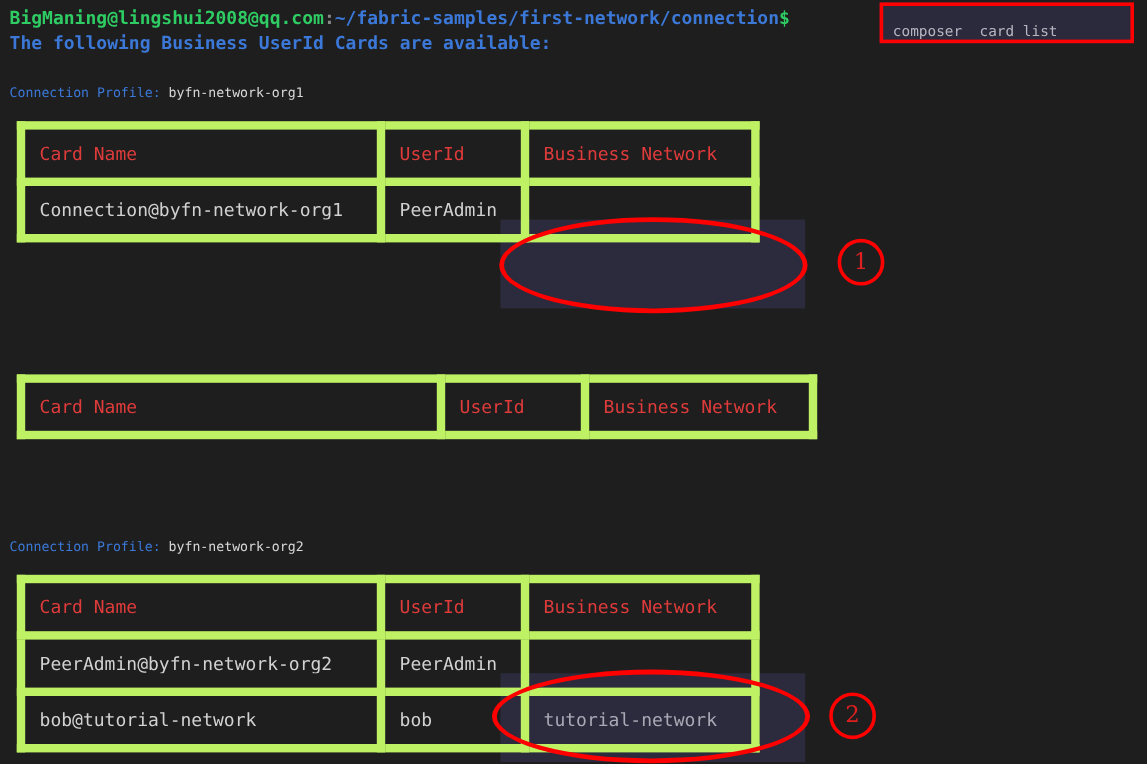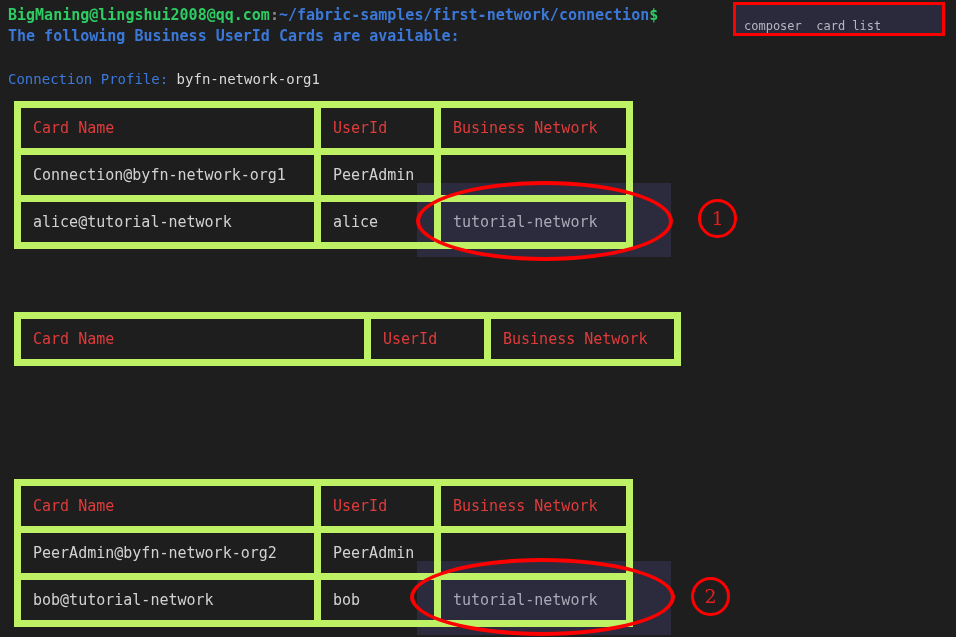--- a/index.html
+++ b/index.html
@@ -67,21 +67,21 @@
     top: 20px;
     white-space: pre;
     color: #b6b6c2;
     font-size: 12px;
   }
 
   
   .profile {
     position: absolute;
     white-space: pre;
-    font-size: 14px;
+    font-size: 11px;
     left: 8px;
   }
   .profile .label { color: #3b78d8; }
   .profile .value { color: #d8d8d8; }
 
   
   .tbl {
     position: absolute;
     border-collapse: collapse;
     table-layout: fixed;
@@ -163,25 +163,20 @@
       <tr class="hdr">
         <td><span class="cell">Card Name</span></td>
         <td><span class="cell">UserId</span></td>
         <td><span class="cell">Business Network</span></td>
       </tr>
       <tr>
         <td><span class="cell">Connection@byfn-network-org1</span></td>
         <td><span class="cell">PeerAdmin</span></td>
         <td><span class="cell"></span></td>
       </tr>
-      <tr>
-        <td><span class="cell">alice@tutorial-network</span></td>
-        <td><span class="cell">alice</span></td>
-        <td class="hl"><span class="cell">tutorial-network</span></td>
-      </tr>
     </tbody>
   </table>
 
   <div class="ellipse" style="left:416px; top:181px; width:257px; height:80px;"></div>
   <div class="num-badge" style="left:698px; top:199px; width:39px; height:39px;">
       <span>1</span>
     </div>
 
 
   <table class="tbl" style="left:14px; top:312px; width:660px;">
@@ -192,20 +187,21 @@
       </colgroup>
     <tbody>
       <tr class="hdr">
         <td><span class="cell">Card Name</span></td>
         <td><span class="cell">UserId</span></td>
         <td><span class="cell">Business Network</span></td>
       </tr>
     </tbody>
   </table>
 
+  <div class="profile" style="top:450px"><span class="label">Connection Profile:</span><span class="value"> <span>byfn-network-org2</span></span></div>
 
   <div class="hl-band" style="left:417px; top:561px; width:254px; height:74px;"></div>
 
   <table class="tbl" style="left:14px; top:479px; width:612px;">
     <colgroup>
         <col style="width:300px">
         <col style="width:120px">
         <col style="width:192px">
       </colgroup>
     <tbody>

